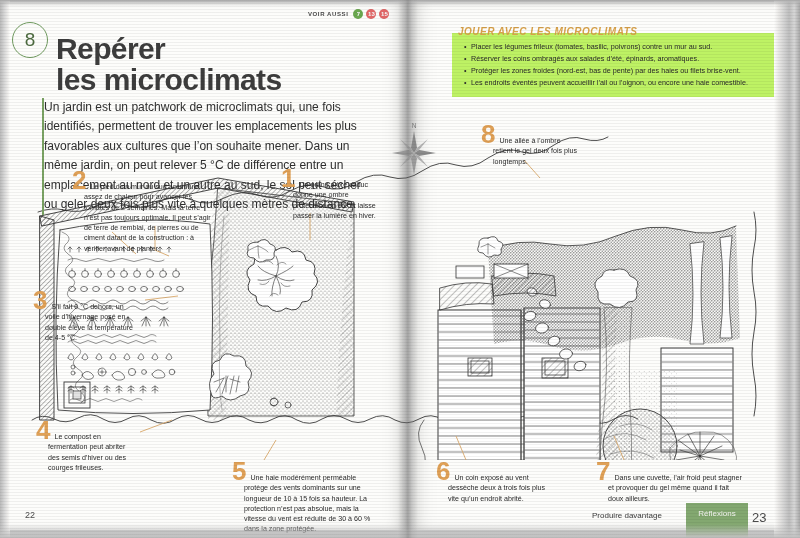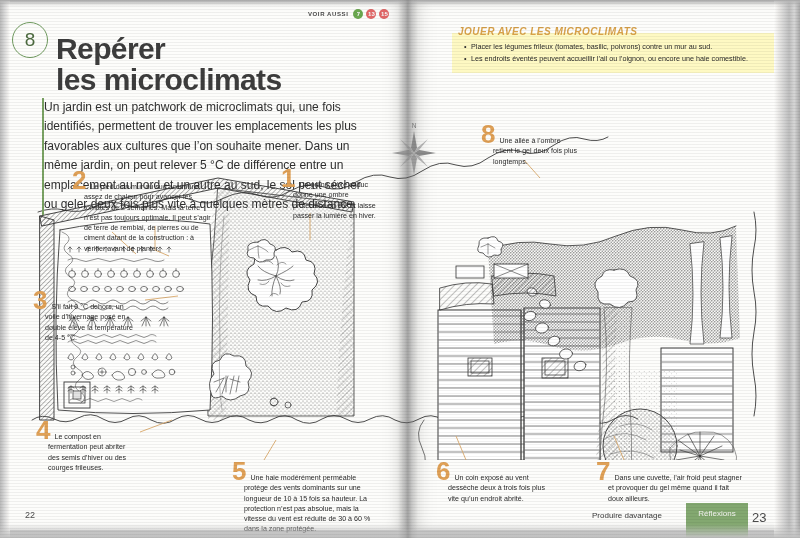--- a/index.html
+++ b/index.html
@@ -37,21 +37,21 @@
   #title{position:absolute;left:56px;top:14px;z-index:20;font-size:30px;line-height:1.02;
       font-weight:bold;color:#3d3d3d;letter-spacing:-0.6px;}
   #title .l2{display:block;}
 
   #intro{position:absolute;left:42px;top:86px;width:330px;z-index:20;
       font-size:12px;line-height:1.62;color:#2f2f2f;border-left:2.5px solid #7aa363;}
 
   
   #tip-title{position:absolute;left:458px;top:26px;z-index:20;
       font-size:10px;font-weight:bold;font-style:italic;letter-spacing:.5px;color:#d9a24a;}
-  #tip-box{position:absolute;left:452px;top:33px;width:316px;z-index:19;background:#fef9c3;
+  #tip-box{position:absolute;left:452px;top:33px;width:316px;z-index:19;background:#bef264;
       padding:8px 10px 8px 12px;}
   #tip-box ul{margin:0;padding:0;list-style:none;}
   #tip-box li{font-size:7.2px;line-height:1.68;color:#2a2a2a;position:relative;padding-left:7px;}
   #tip-box li:before{content:"\2022";position:absolute;left:0;top:0;color:#2a2a2a;}
 
   
   .callout{position:absolute;z-index:22;color:#2b2b2b;font-size:7.1px;line-height:1.45;}
   .callout .cnum{float:left;font-size:26px;line-height:.78;font-weight:bold;color:#e0a157;
       margin:0 4px 0 0;font-family:"Liberation Sans",sans-serif;}
   .callout p{margin:12px;}
@@ -382,20 +382,22 @@
     <span>Repérer</span>
     <span class="l2">les microclimats</span>
   </h1>
 
   <p id="intro">Un jardin est un patchwork de microclimats qui, une fois identifiés, permettent de trouver les emplacements les plus favorables aux cultures que l’on souhaite mener. Dans un même jardin, on peut relever 5 °C de différence entre un emplacement au nord et un autre au sud, le sol peut sécher ou geler deux fois plus vite à quelques mètres de distance.</p>
 
   <div id="tip-title">JOUER AVEC LES MICROCLIMATS</div>
   <div id="tip-box">
     <ul>
       <li>Placer les légumes frileux (tomates, basilic, poivrons) contre un mur au sud.</li>
+      <li>Réserver les coins ombragés aux salades d’été, épinards, aromatiques.</li>
+      <li>Protéger les zones froides (nord-est, bas de pente) par des haies ou filets brise-vent.</li>
       <li>Les endroits éventés peuvent accueillir l’ail ou l’oignon, ou encore une haie comestible.</li>
     </ul>
   </div>
 
   <div class="callout" id="callout-1">
     <span class="cnum">1</span>
     <p>Un grand arbre caduc donne une ombre protectrice en été et laisse passer la lumière en hiver.</p>
   </div>
 
   <div class="callout" id="callout-2">

